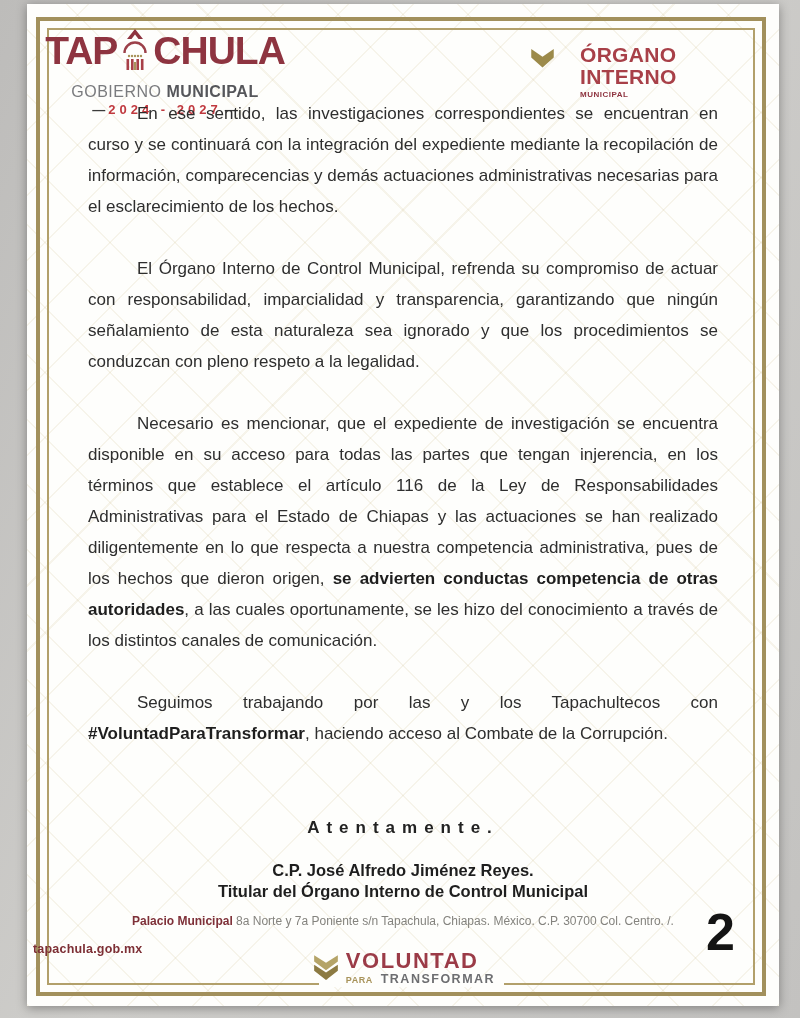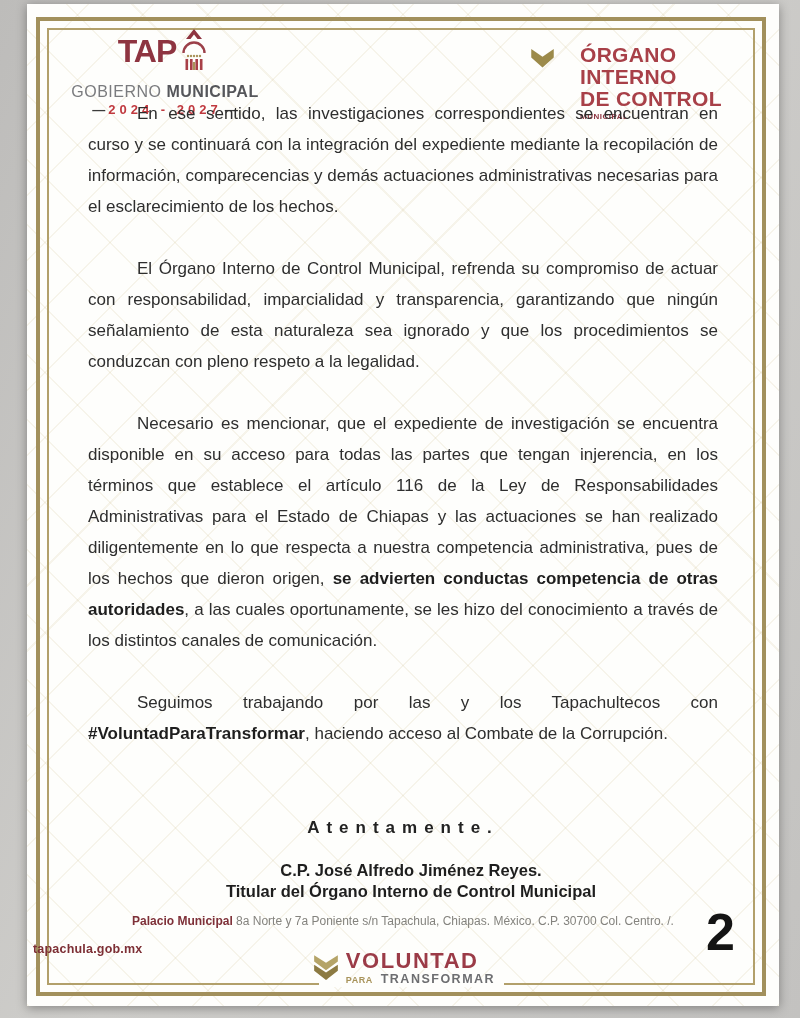--- a/index.html
+++ b/index.html
@@ -31,21 +31,21 @@
     border:2px solid #b2a06b;
   }
   .inner-gap{
     position:absolute;bottom:19px;left:292px;width:185px;height:7px;
     background:#fefefc;
   }
 
   
   .logo-tap{position:absolute;left:30px;top:24px;width:216px;text-align:center;}
   .tap-row{display:flex;align-items:flex-end;justify-content:center;}
-  .tap-word{font-weight:bold;font-size:32px;line-height:40px;color:#8e3440;letter-spacing:-1px;}
+  .tap-word{font-weight:bold;font-size:39px;line-height:40px;color:#8e3440;letter-spacing:-1px;}
   .tap-building{width:34px;height:44px;margin:0 1px -1px 1px;flex:0 0 auto;}
   .gob-row{font-size:16px;line-height:18px;color:#7a7b7e;letter-spacing:.5px;margin-top:12px;}
   .gob-row .muni{font-weight:bold;color:#55565a;}
   .years-row{font-size:13px;line-height:15px;font-weight:bold;margin-top:1px;}
   .years-row .dash{color:#3b3b3b;letter-spacing:0;}
   .years-row .years{color:#c0393f;letter-spacing:4px;margin:0 3px;}
 
   .logo-oic{position:absolute;left:502px;top:40px;display:flex;gap:24px;align-items:flex-start;}
   .oic-heart{width:27px;height:23px;margin-top:3px;flex:0 0 auto;}
   .oic-l1,.oic-l2{font-size:21px;line-height:22px;font-weight:900;color:#a84048;letter-spacing:.3px;}
@@ -60,21 +60,21 @@
   .doc-body p{margin:0 0 31px 0;text-indent:49px;}
   .doc-body b{color:#1e1e1e;}
 
   
   .atentamente{
     position:absolute;top:814px;left:0;width:100%;text-align:center;
     font-weight:bold;font-size:17px;letter-spacing:7px;color:#222;
   }
   .signature{
     position:absolute;top:856px;left:0;width:100%;text-align:center;
-    font-weight:bold;font-size:16.5px;line-height:21px;color:#1e1e1e;padding-left:8px;
+    font-weight:bold;font-size:16.5px;line-height:21px;color:#1e1e1e;
   }
 
   
   .footer-address{
     position:absolute;top:910px;left:70px;right:70px;text-align:center;
     font-size:12px;line-height:14px;color:#84837e;
   }
   .footer-address .palacio{font-weight:bold;color:#7e3038;}
   .website{
     position:absolute;left:6px;top:938px;
@@ -113,32 +113,32 @@
         <circle cx="14" cy="28" r="1.2" fill="#a8935a"></circle>
         <circle cx="17" cy="28" r="1.2" fill="#a8935a"></circle>
         <circle cx="20" cy="28" r="1.2" fill="#a8935a"></circle>
         <circle cx="23" cy="28" r="1.2" fill="#a8935a"></circle>
         <rect x="8.5" y="31" width="2.6" height="11" fill="#a84048"></rect>
         <rect x="13" y="31" width="2.6" height="11" fill="#a84048"></rect>
         <rect x="18.4" y="31" width="2.6" height="11" fill="#a84048"></rect>
         <rect x="22.9" y="31" width="2.6" height="11" fill="#a84048"></rect>
         <rect x="15.9" y="34" width="2.2" height="8" fill="#a8935a"></rect>
       </svg>
+      <span class="tap-word">CHULA</span>
     </div>
     <div class="gob-row"><span>GOBIERNO </span><span class="muni">MUNICIPAL</span></div>
     <div class="years-row"><span class="dash">—</span><span class="years">2024 - 2027</span><span class="dash">—</span></div>
   </div>
 
   <div class="logo-oic">
     <svg class="oic-heart" viewBox="0 0 24 20">
       <path d="M2 1.5 L12 8.5 L22 1.5 L22 9 L12 18 L2 9 Z" fill="#9c8a4a"></path>
     </svg>
     <div>
       <div class="oic-l1">ÓRGANO INTERNO</div>
-      <div class="oic-l2">DE CONTROL</div>
       <div class="oic-l3">MUNICIPAL</div>
     </div>
   </div>
 
   <div class="doc-body">
     <p>En ese sentido, las investigaciones correspondientes se encuentran en curso y se continuará con la integración del expediente mediante la recopilación de información, comparecencias y demás actuaciones administrativas necesarias para el esclarecimiento de los hechos.</p>
     <p>El Órgano Interno de Control Municipal, refrenda su compromiso de actuar con responsabilidad, imparcialidad y transparencia, garantizando que ningún señalamiento de esta naturaleza sea ignorado y que los procedimientos se conduzcan con pleno respeto a la legalidad.</p>
     <p><span>Necesario es mencionar, que el expediente de investigación se encuentra disponible en su acceso para todas las partes que tengan injerencia,  en los términos que establece el artículo 116 de la Ley de Responsabilidades Administrativas para el Estado de Chiapas y las actuaciones se han realizado diligentemente en lo que respecta a nuestra competencia administrativa, pues de los hechos que dieron origen, </span><b>se advierten conductas competencia de otras autoridades</b><span>, a las cuales oportunamente, se les hizo del conocimiento a través de los distintos canales de comunicación.</span></p>
     <p><span>Seguimos trabajando por las y los Tapachultecos con </span><b>#VoluntadParaTransformar</b><span>, haciendo acceso al Combate de la Corrupción.</span></p>
   </div>

